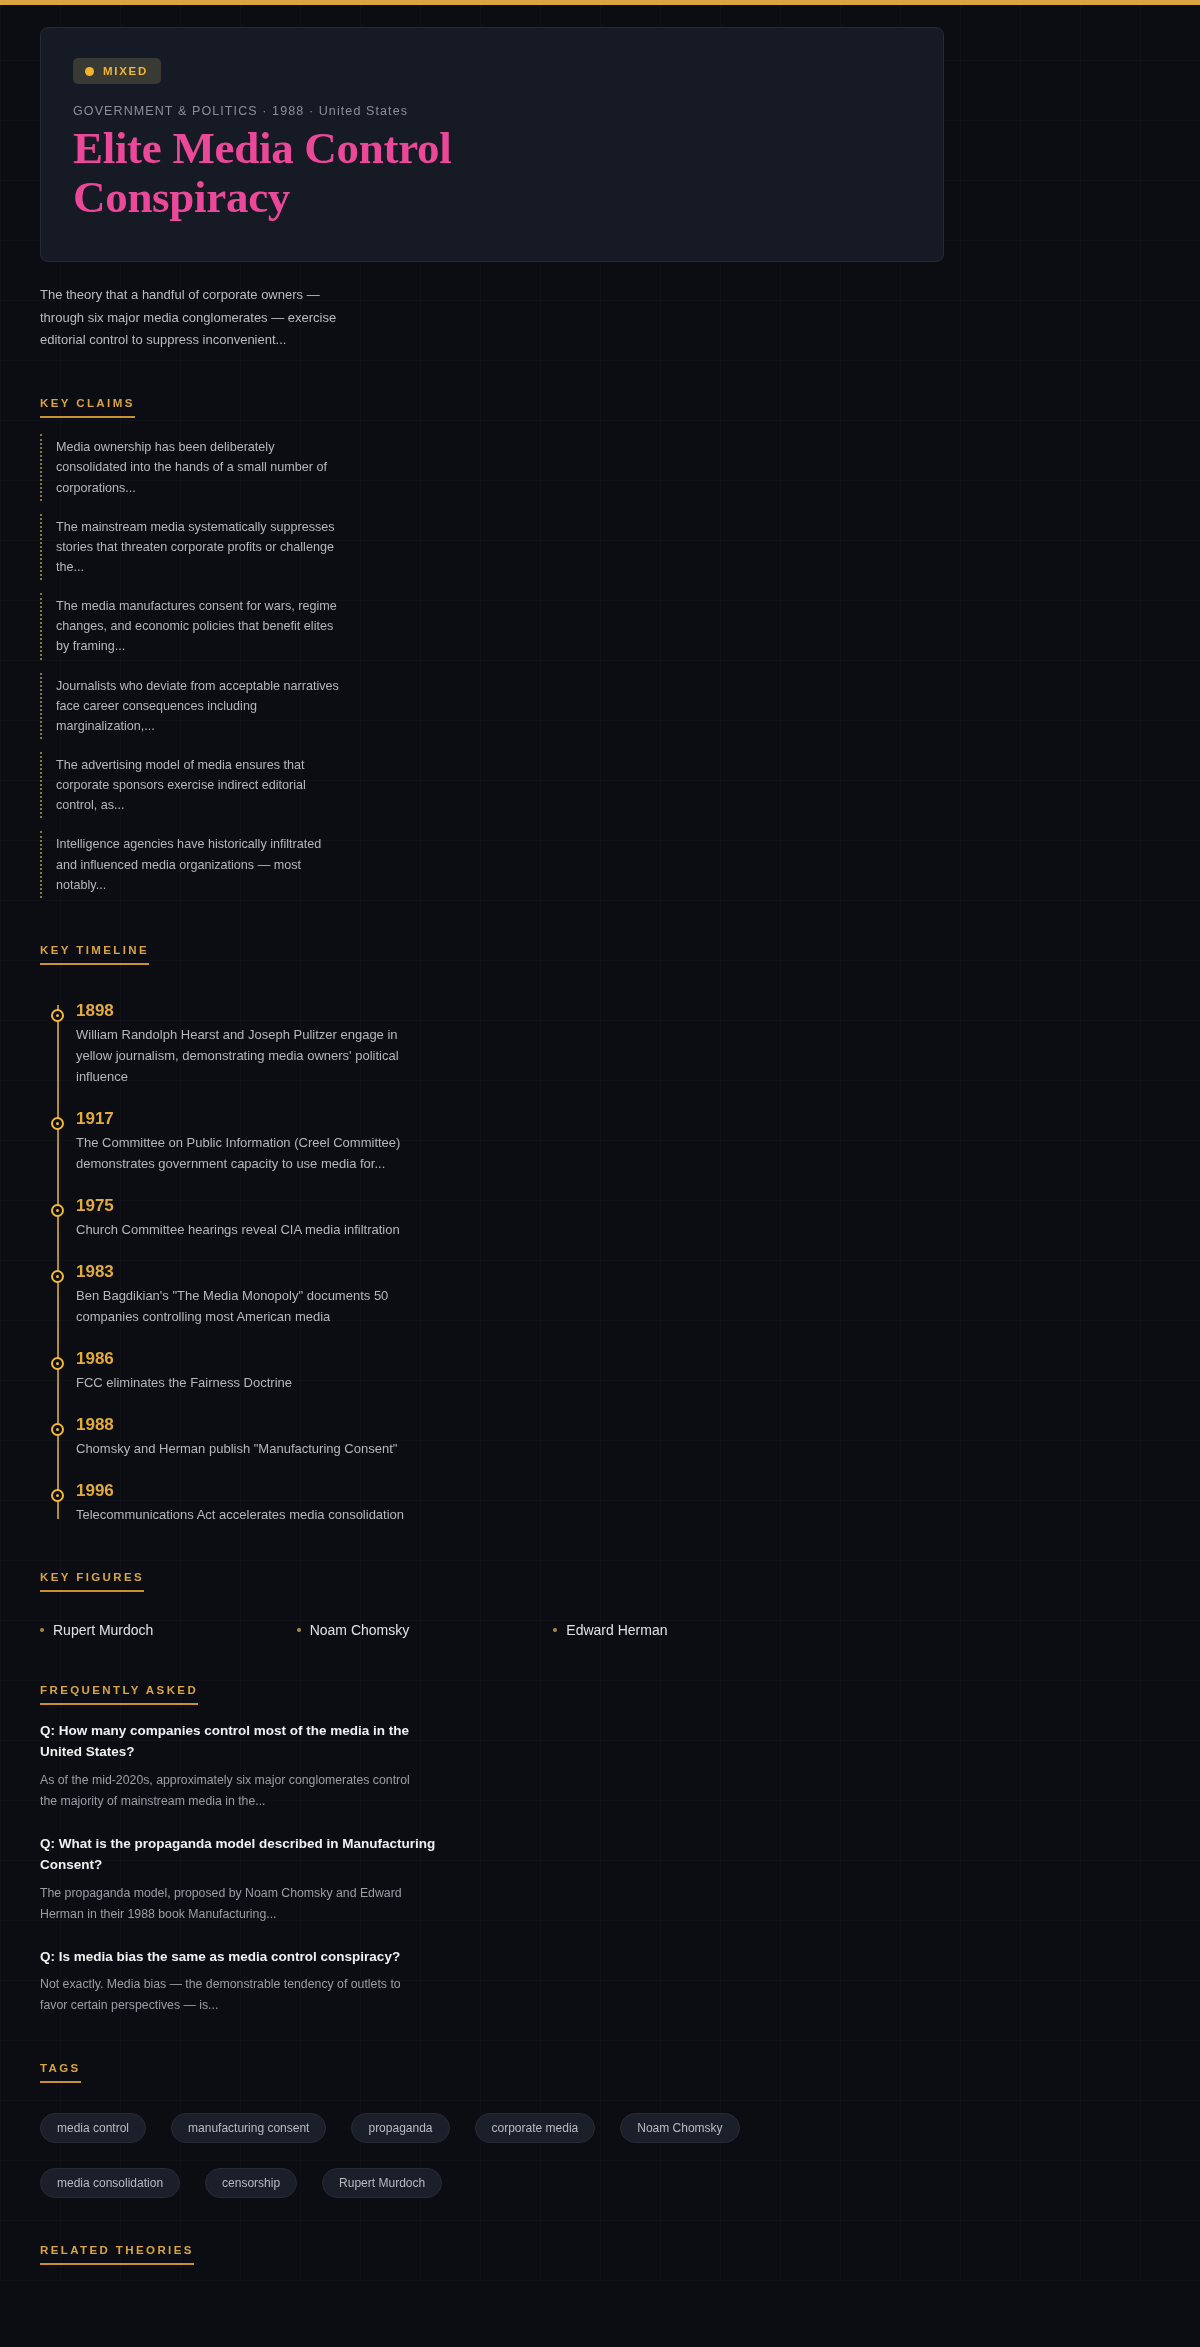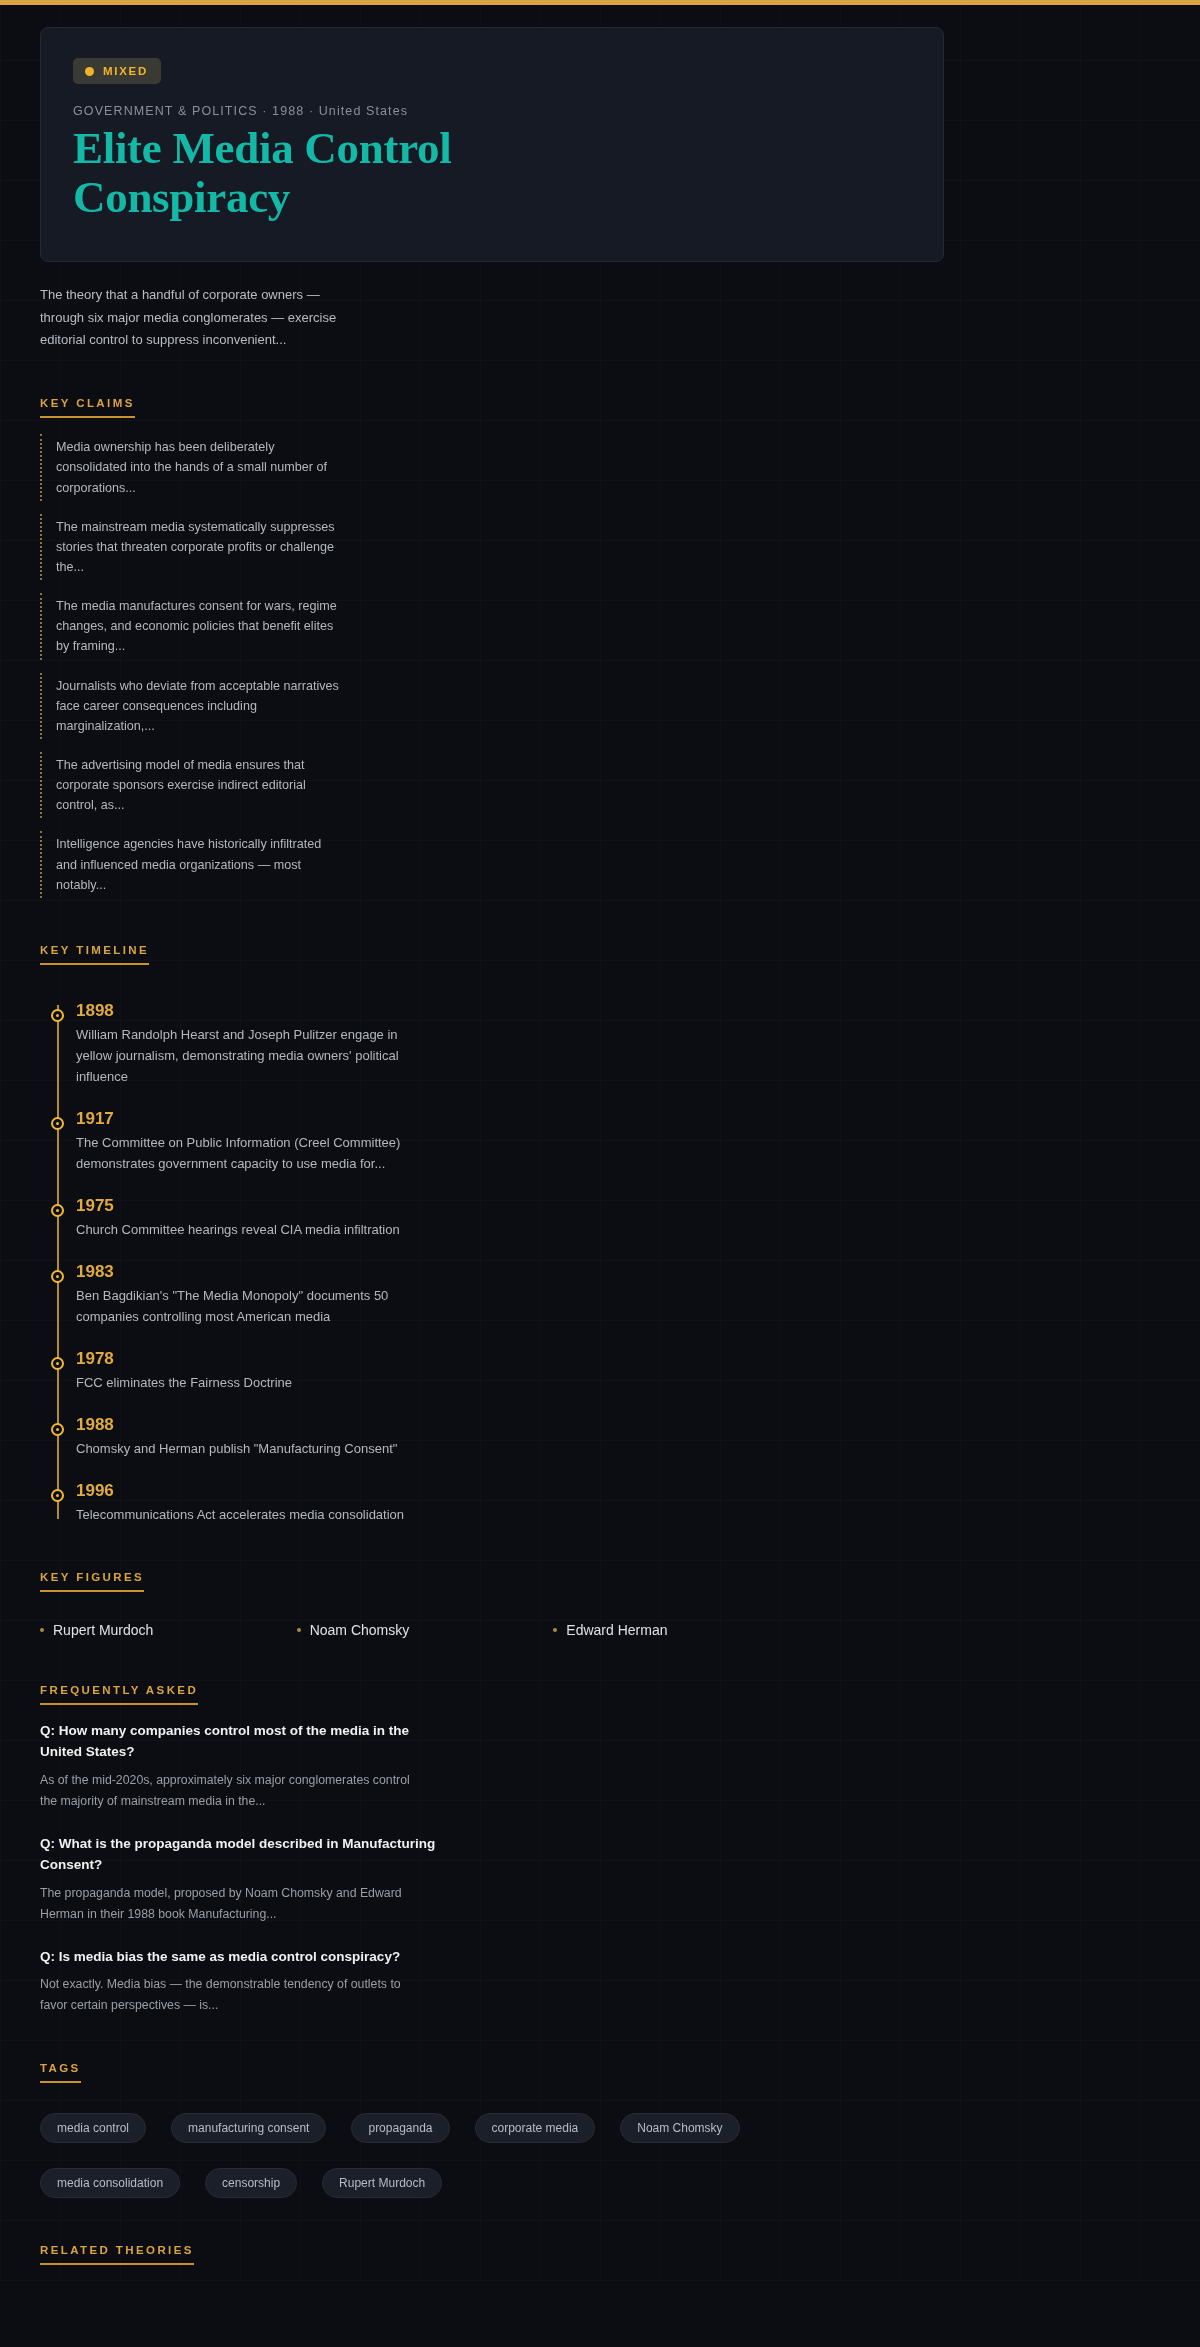--- a/index.html
+++ b/index.html
@@ -78,21 +78,21 @@
     font-size: 12.5px;
     letter-spacing: 1.1px;
     color: #8b8f98;
   }
 
   .hero-title {
     font-family: "Liberation Serif", serif;
     font-weight: bold;
     font-size: 45px;
     line-height: 1.08;
-    color: #14b8a6;
+    color: #ec4899;
     margin-top: 6px;
     max-width: 520px;
     letter-spacing: -0.3px;
   }
 
   
   .content {
     padding: 0 40px;
     margin-top: 22px;
   }
@@ -294,21 +294,21 @@
         </div>
 
         <div class="tl-item">
           <span class="tl-dot"></span>
           <div class="tl-year">1983</div>
           <div class="tl-text">Ben Bagdikian's "The Media Monopoly" documents 50 companies controlling most American media</div>
         </div>
 
         <div class="tl-item">
           <span class="tl-dot"></span>
-          <div class="tl-year">1978</div>
+          <div class="tl-year">1986</div>
           <div class="tl-text">FCC eliminates the Fairness Doctrine</div>
         </div>
 
         <div class="tl-item">
           <span class="tl-dot"></span>
           <div class="tl-year">1988</div>
           <div class="tl-text">Chomsky and Herman publish "Manufacturing Consent"</div>
         </div>
 
         <div class="tl-item">

